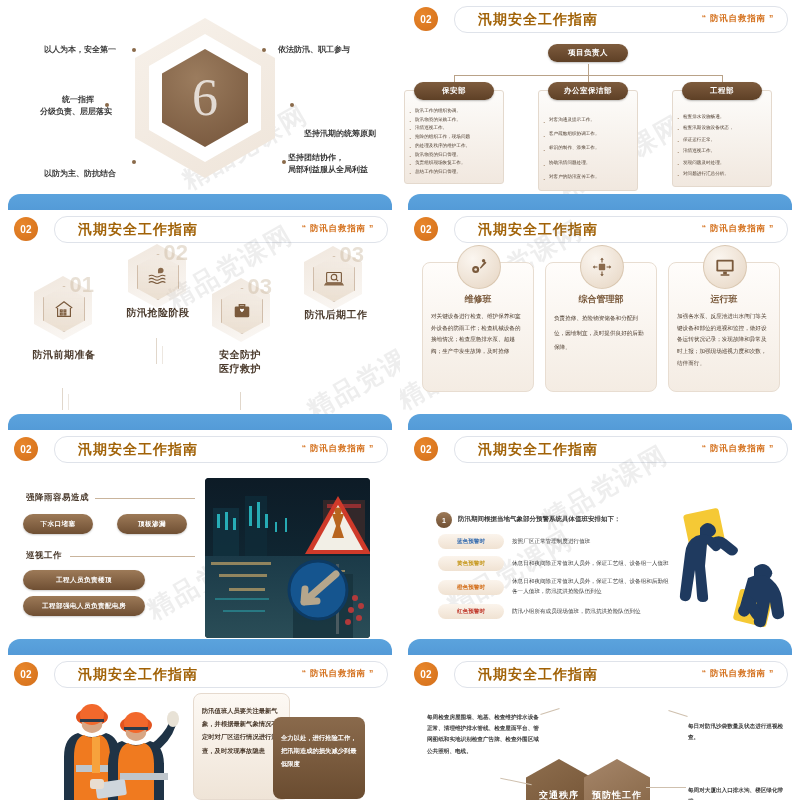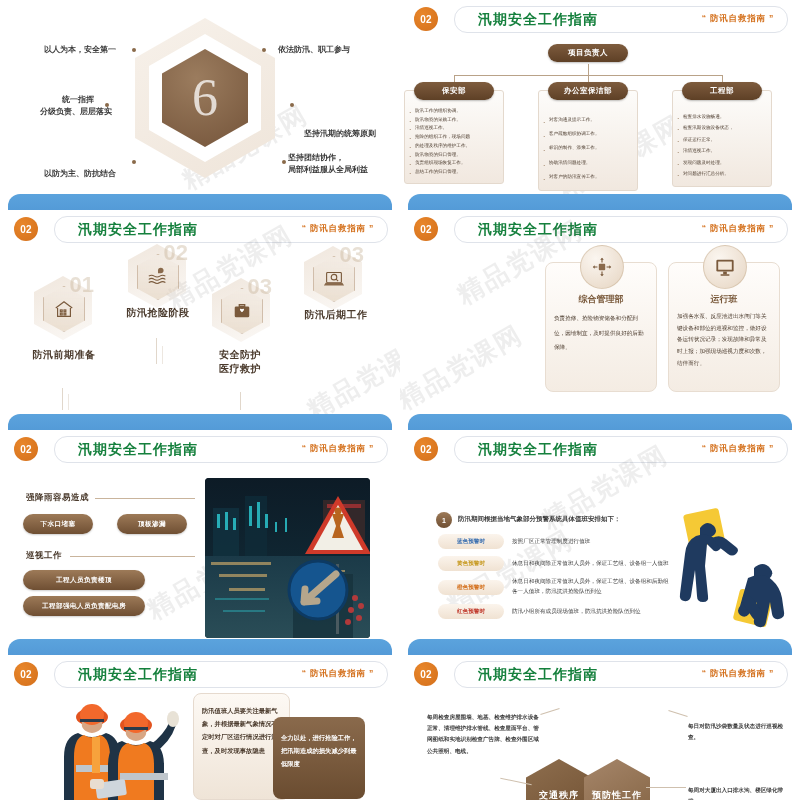--- a/index.html
+++ b/index.html
@@ -13,21 +13,21 @@
 
   
   .hdr{position:absolute;left:14px;top:6px;right:12px;height:26px;}
   .num{position:absolute;left:0;top:1px;width:24px;height:24px;border-radius:50%;
        background:radial-gradient(circle at 35% 30%,#e8862a,#d4701c);
        color:#fff;font-size:10px;font-weight:bold;display:flex;
        align-items:center;justify-content:center;letter-spacing:.3px;}
   .hdr-pill{position:absolute;left:40px;top:0;right:0;height:25px;
        border:1px solid #dfe3ea;border-radius:13px;background:#fff;}
   .hdr-title{position:absolute;left:64px;top:5px;font-size:14px;font-weight:bold;
-       color:#15803d;letter-spacing:1px;}
+       color:#a16207;letter-spacing:1px;}
   .hdr-sub{position:absolute;right:14px;top:7px;font-size:8.5px;font-weight:bold;
        color:#d4701c;letter-spacing:.8px;}
 
   
   .bluebar{position:absolute;left:8px;right:8px;bottom:-14px;height:30px;
      background:linear-gradient(180deg,#5ba3dd,#4e93d2);border-radius:12px;}
   .bluebar2{position:absolute;left:14px;right:14px;bottom:-20px;height:30px;
      background:linear-gradient(180deg,#6faee2,#5ba3dd);border-radius:12px;opacity:.75;}
 
   
@@ -325,20 +325,32 @@
     <div class="slide-inner">
       <div class="hdr">
         <div class="num">02</div>
         <div class="hdr-pill"></div>
         <div class="hdr-title">汛期安全工作指南</div>
         <div class="hdr-sub">“ 防讯自救指南 ”</div>
       </div>
       <div class="wm" style="left:50px;top:35px;">精品党课网</div>
       <div class="wm" style="left:-10px;top:140px;">精品党课网</div>
 
+      <div class="card" style="left:22px;">
+        <div class="circ">
+          <svg width="20" height="20" viewBox="0 0 24 24" fill="#7a5a3c">
+            <circle cx="8" cy="15" r="4.2"></circle>
+              <circle cx="8" cy="15" r="1.6" fill="#f3e7d8"></circle>
+            <path d="M13 13 L19 5 l2 2 l-7 7z"></path>
+              <circle cx="17.5" cy="4.5" r="2"></circle>
+          </svg>
+        </div>
+        <div class="ct">维修班</div>
+        <div class="cb">对关键设备进行检查、维护保养和室外设备的防雨工作；检查机械设备的接地情况；检查应急排水泵、超越阀；生产中发生故障，及时抢修</div>
+      </div>
 
       <div class="card" style="left:145px;">
         <div class="circ">
           <svg width="22" height="22" viewBox="0 0 24 24" fill="none" stroke="#7a5a3c" stroke-width="1.2">
             <rect x="8.5" y="8.5" width="7" height="7" rx="1" fill="#8a6a4c" stroke="none"></rect>
             <path d="M12 7 V3 M12 17 V21 M7 12 H3 M17 12 H21"></path>
             <path d="M12 2 l2 2 h-4z" fill="#7a5a3c" stroke="none"></path>
             <path d="M12 22 l-2-2 h4z" fill="#7a5a3c" stroke="none"></path>
             <path d="M2 12 l2-2 v4z" fill="#7a5a3c" stroke="none"></path>
             <path d="M22 12 l-2 2 v-4z" fill="#7a5a3c" stroke="none"></path>

